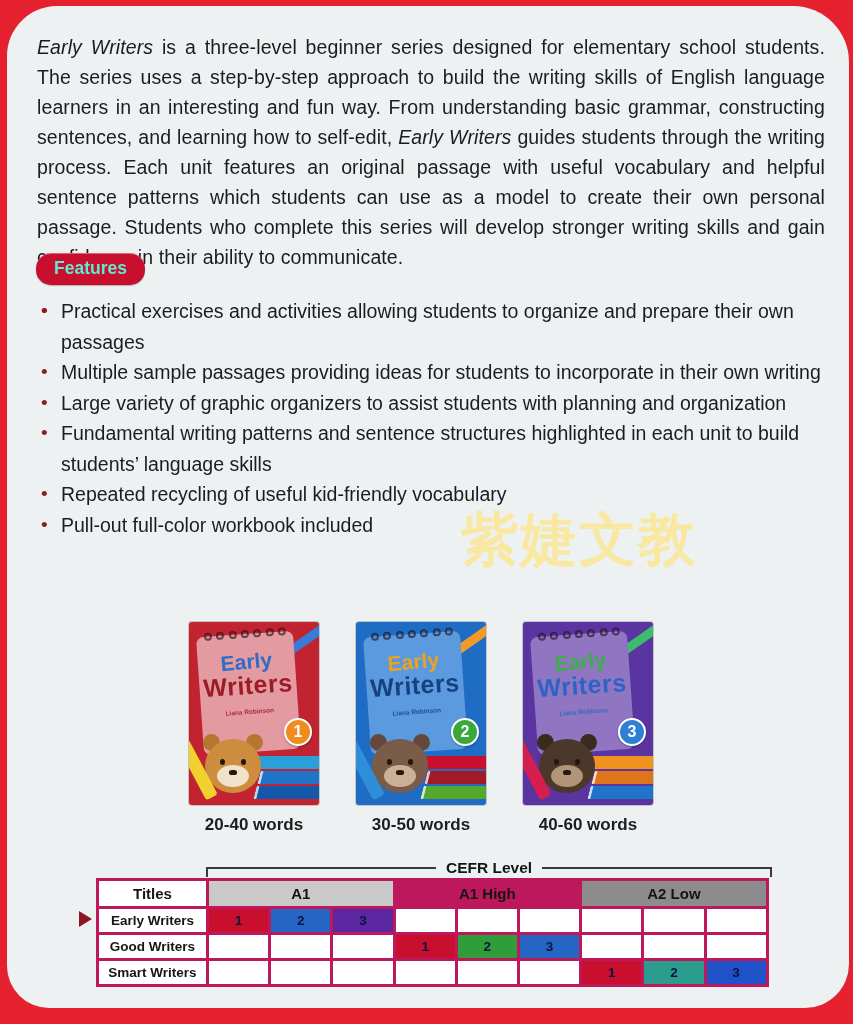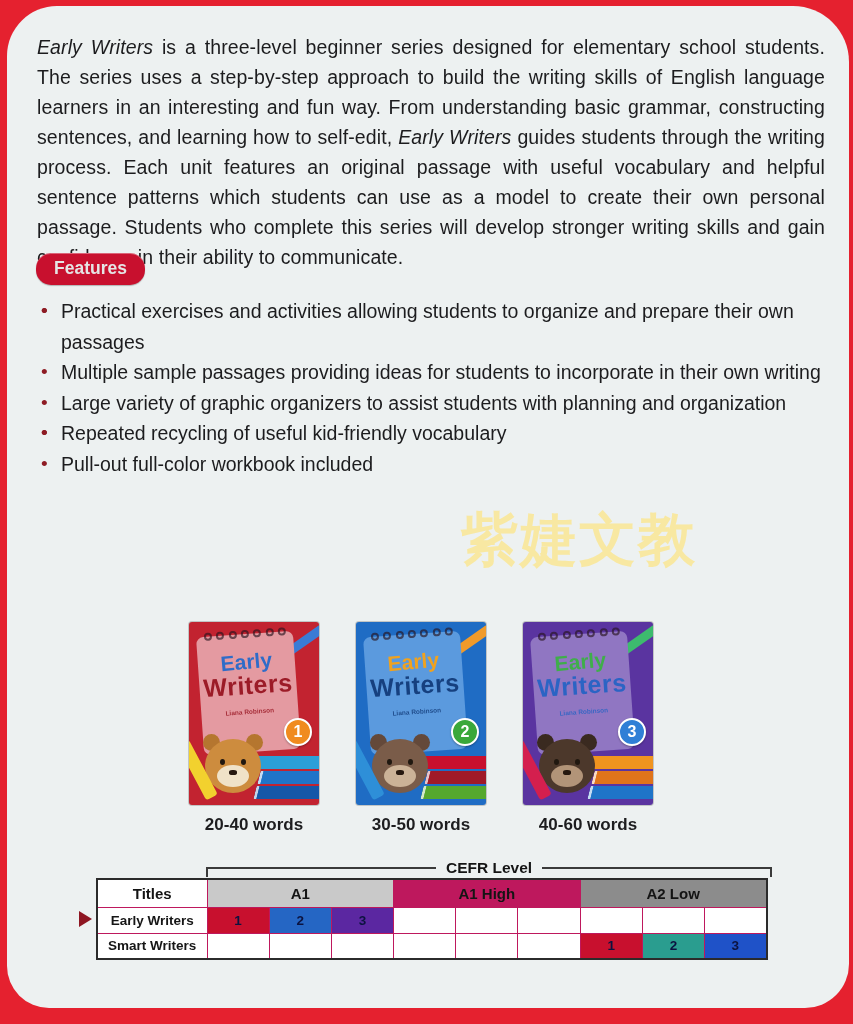--- a/index.html
+++ b/index.html
@@ -19,21 +19,21 @@
   
   .intro {
     position:absolute; left:30px; top:26px; width:788px;
     font-size:19.5px; line-height:30px; color:#1c1c1e;
     text-align:justify; letter-spacing:.1px;
   }
   .intro .it { font-style:italic; }
   
   .features-badge {
     position:absolute; left:29px; top:247px;
-    background:var(--accent,#c8102e); color:#e5e5e5;
+    background:var(--accent,#c8102e); color:#5eead4;
     font-weight:bold; font-size:17.5px;
     padding:5px 18px 6px; border-radius:15px;
     box-shadow:inset 0 1px 0 rgba(255,255,255,.35), 0 1px 1px rgba(0,0,0,.25);
   }
   
   .features-list {
     position:absolute; left:32px; top:290px; width:782px;
     list-style:none; z-index:2;
   }
   .features-list li {
@@ -117,21 +117,21 @@
   .bracket::before{ left:0; } .bracket::after{ right:0; }
   .bracket .bline { flex:1; height:0; border-top:2px solid #3a3a3a; }
   .bracket .blabel { padding:0 10px; font-weight:bold; font-size:15.5px; color:#141414; }
   table.cefr {
     position:absolute; left:89px; top:872px;
     border-collapse:collapse; table-layout:fixed; z-index:2;
     background:#fff;
     border:2px solid #2b2b2b;
   }
   table.cefr th, table.cefr td {
-    border:1px solid #be185d; text-align:center; vertical-align:middle;
+    border:3px solid #be185d; text-align:center; vertical-align:middle;
     font-size:13.5px; overflow:hidden; white-space:nowrap;
   }
   table.cefr th { height:28px; font-size:15px; color:#141414; }
   table.cefr td { height:26px; }
   td.rowtitle { font-weight:600; font-size:14px; color:#161616; background:#fff; }
   td.lvlcell  { font-weight:bold; color:#0c1340; }
   .row-marker {
     position:absolute; left:72px; top:905px; width:0; height:0; z-index:2;
     border-top:8px solid transparent; border-bottom:8px solid transparent;
     border-left:13px solid #8e1622;
@@ -146,21 +146,21 @@
 
   <div class="features-badge">
     <span>Features</span>
   </div>
 
   <ul class="features-list">
       <li><span class="dot">•</span></li>
       <li><span class="dot">•</span><span class="txt">Practical exercises and activities allowing students to organize and prepare their own passages</span></li>
       <li><span class="dot">•</span><span class="txt">Multiple sample passages providing ideas for students to incorporate in their own writing</span></li>
       <li><span class="dot">•</span><span class="txt">Large variety of graphic organizers to assist students with planning and organization</span></li>
-      <li><span class="dot">•</span></li>
+      <li><span class="dot">•</span><span class="txt">Fundamental writing patterns and sentence structures highlighted in each unit to build students’ language skills</span></li>
       <li><span class="dot">•</span><span class="txt">Repeated recycling of useful kid-friendly vocabulary</span></li>
       <li><span class="dot">•</span><span class="txt">Pull-out full-color workbook included</span></li>
     </ul>
 
   <div class="watermark" style="color: rgb(248, 232, 162);">紫婕文教</div>
 
   <div class="books-row">
       <div class="book-block">
         <div class="cover" style="background: rgb(194, 35, 48);">
           <i class="accent-pencil" style="background: rgb(58, 123, 213);"></i>
@@ -311,20 +311,32 @@
           <td class="lvlcell" style="background: rgb(37, 102, 196);">2</td>
           <td class="lvlcell" style="background: rgb(91, 39, 161);">3</td>
           <td></td>
           <td></td>
           <td></td>
           <td></td>
           <td></td>
           <td></td>
         </tr>
         <tr>
+          <td class="rowtitle">Good Writers</td>
+          <td></td>
+          <td></td>
+          <td></td>
+          <td class="lvlcell" style="background: rgb(200, 16, 46);">1</td>
+          <td class="lvlcell" style="background: rgb(47, 158, 58);">2</td>
+          <td class="lvlcell" style="background: rgb(37, 102, 196);">3</td>
+          <td></td>
+          <td></td>
+          <td></td>
+        </tr>
+        <tr>
           <td class="rowtitle">Smart Writers</td>
           <td></td>
           <td></td>
           <td></td>
           <td></td>
           <td></td>
           <td></td>
           <td class="lvlcell" style="background: rgb(200, 16, 46);">1</td>
           <td class="lvlcell" style="background: rgb(42, 157, 143);">2</td>
           <td class="lvlcell" style="background: rgb(31, 82, 200);">3</td>

